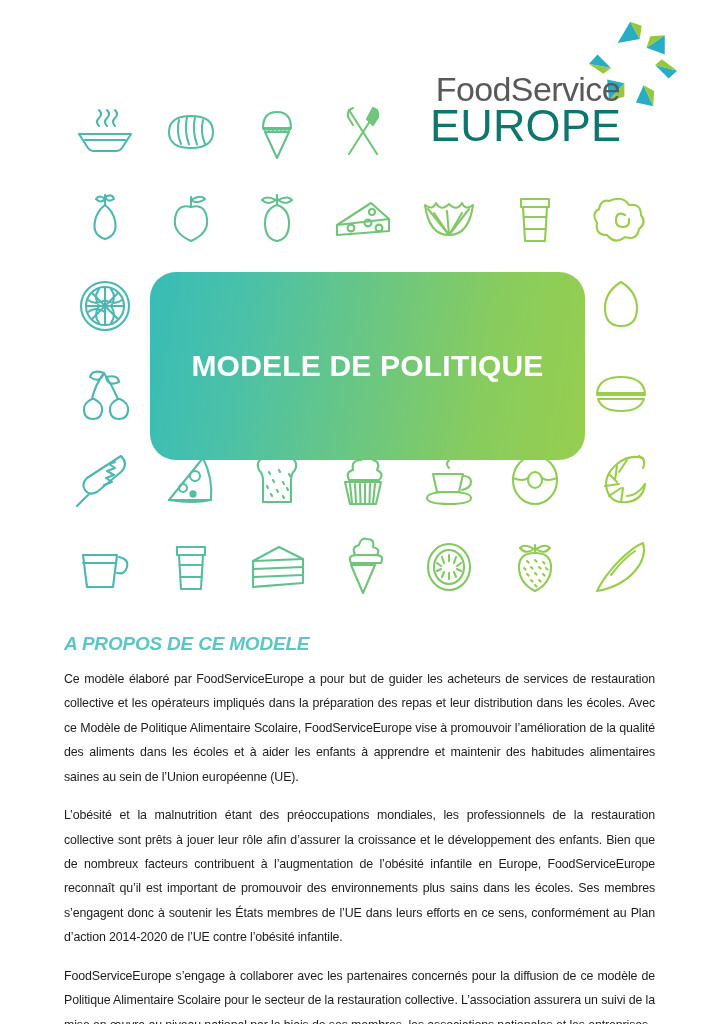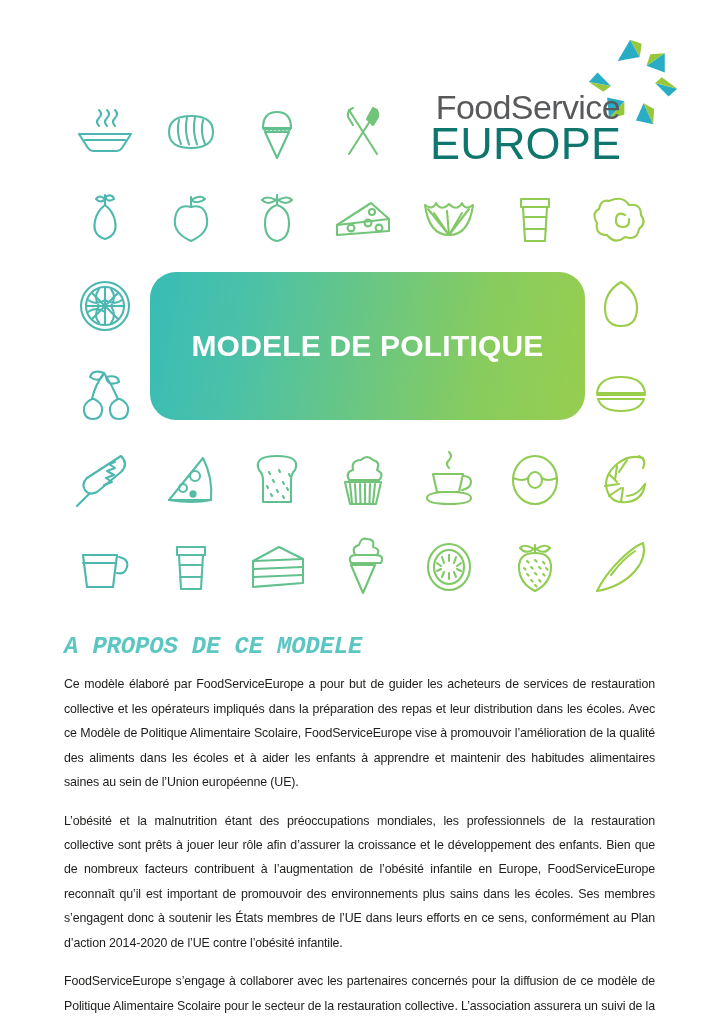--- a/index.html
+++ b/index.html
@@ -11,21 +11,21 @@
   body {
     width: 724px; height: 1024px;
     position: relative;
     font-family: "Liberation Sans", sans-serif;
     overflow: hidden;
   }
 
   
   #logo-block {
     position: absolute;
-    left: 430px; top: 36px;
+    left: 430px; top: 18px;
     width: 252px; height: 140px;
   }
   #logo-burst {
     position: absolute;
     right: 0px; top: 0px;
     width: 96px; height: 96px;
   }
   #logo-wordmark {
     position: absolute;
     left: 0px; top: 56px;
@@ -63,21 +63,21 @@
     display: flex;
     align-items: center;
     justify-content: center;
   }
   .icon-cell svg { display: block; overflow: visible; }
 
   
   #title-banner {
     position: absolute;
     left: 150px; top: 272px;
-    width: 435px; height: 148px;
+    width: 435px; height: 188px;
     border-radius: 26px;
     background: linear-gradient(100deg, #38bcb6 0%, #4bc1a8 22%, #6dc77f 52%, #88cc5e 76%, #97ce4f 100%);
     display: flex;
     flex-direction: column;
     align-items: center;
     justify-content: center;
     z-index: 5;
   }
   .banner-line {
     display: block;
@@ -90,28 +90,27 @@
     white-space: nowrap;
   }
 
   
   #content {
     position: absolute;
     left: 64px; top: 634px;
     width: 600px;
   }
   #section-heading {
-    font-size: 24px;
+    font-size: 19px;
     font-style: italic;
     font-weight: bold;
     color: #5cc6c2;
     letter-spacing: -0.2px;
     margin: 0 0 12px 0;
     line-height: 1.1;
-    font-family: Liberation Mono, monospace;
   }
   .body-para {
     font-size: 12.4px;
     color: #1d1d1b;
     line-height: 1.97;
     text-align: justify;
     margin: 0 9px 14px 0;
     letter-spacing: -0.12px;
   }
   .body-para:last-child { margin-bottom: 0; }

